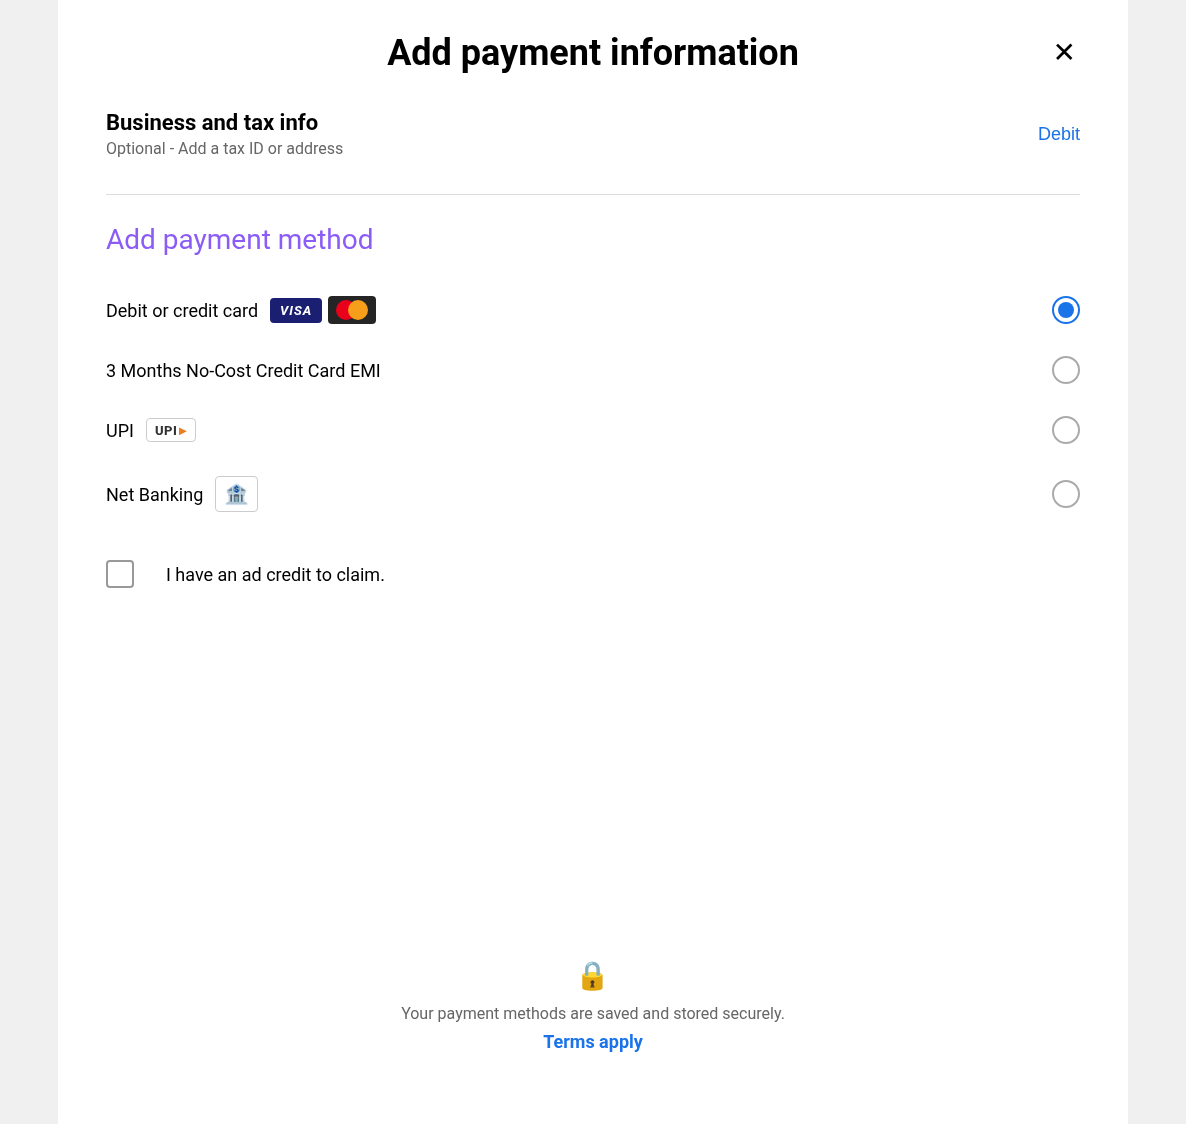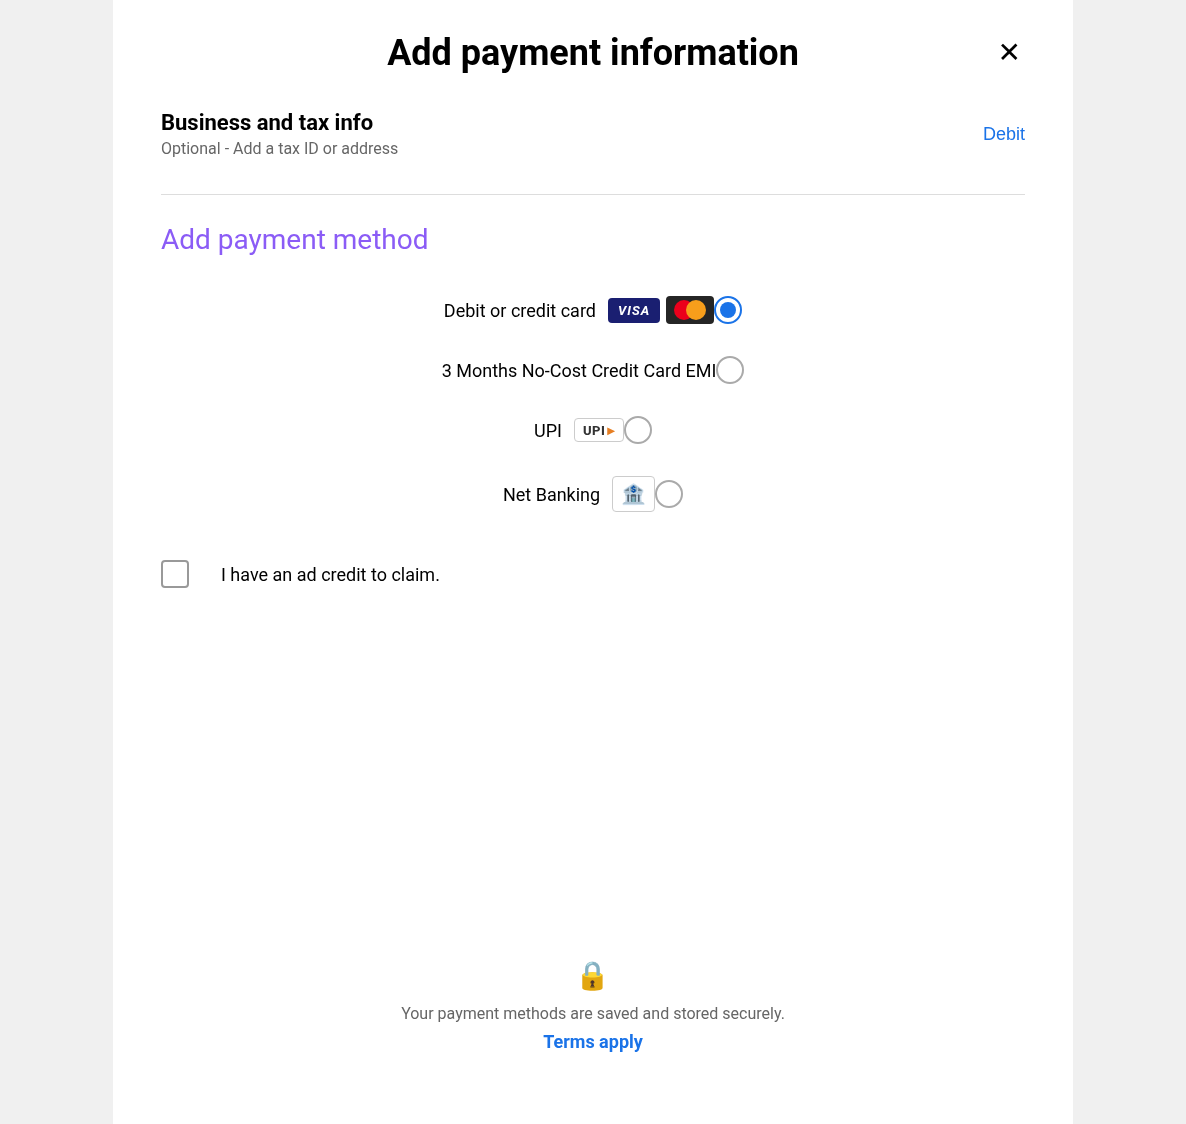--- a/index.html
+++ b/index.html
@@ -6,21 +6,21 @@
     body {
       font-family: -apple-system, BlinkMacSystemFont, 'Segoe UI', Roboto, Arial, sans-serif;
       background: #f0f0f0;
       display: flex;
       justify-content: center;
       align-items: center;
       min-height: 100vh;
     }
     .modal {
       background: #fff;
-      width: 960px;
+      width: 1070px;
       min-height: 1124px;
       position: relative;
       padding: 32px 48px 40px 48px;
       display: flex;
       flex-direction: column;
     }
     .modal-header {
       display: flex;
       align-items: center;
       justify-content: center;
@@ -79,21 +79,21 @@
     }
     .payment-method-section-title {
       font-size: 28px;
       font-weight: 400;
       color: #8b5cf6;
       margin-bottom: 24px;
     }
     .payment-option {
       display: flex;
       align-items: center;
-      justify-content: center;
+      justify-content: space-between;
       padding: 16px 0;
       cursor: pointer;
     }
     .payment-option-left {
       display: flex;
       align-items: center;
       gap: 12px;
     }
     .payment-option-label {
       font-size: 18px;

